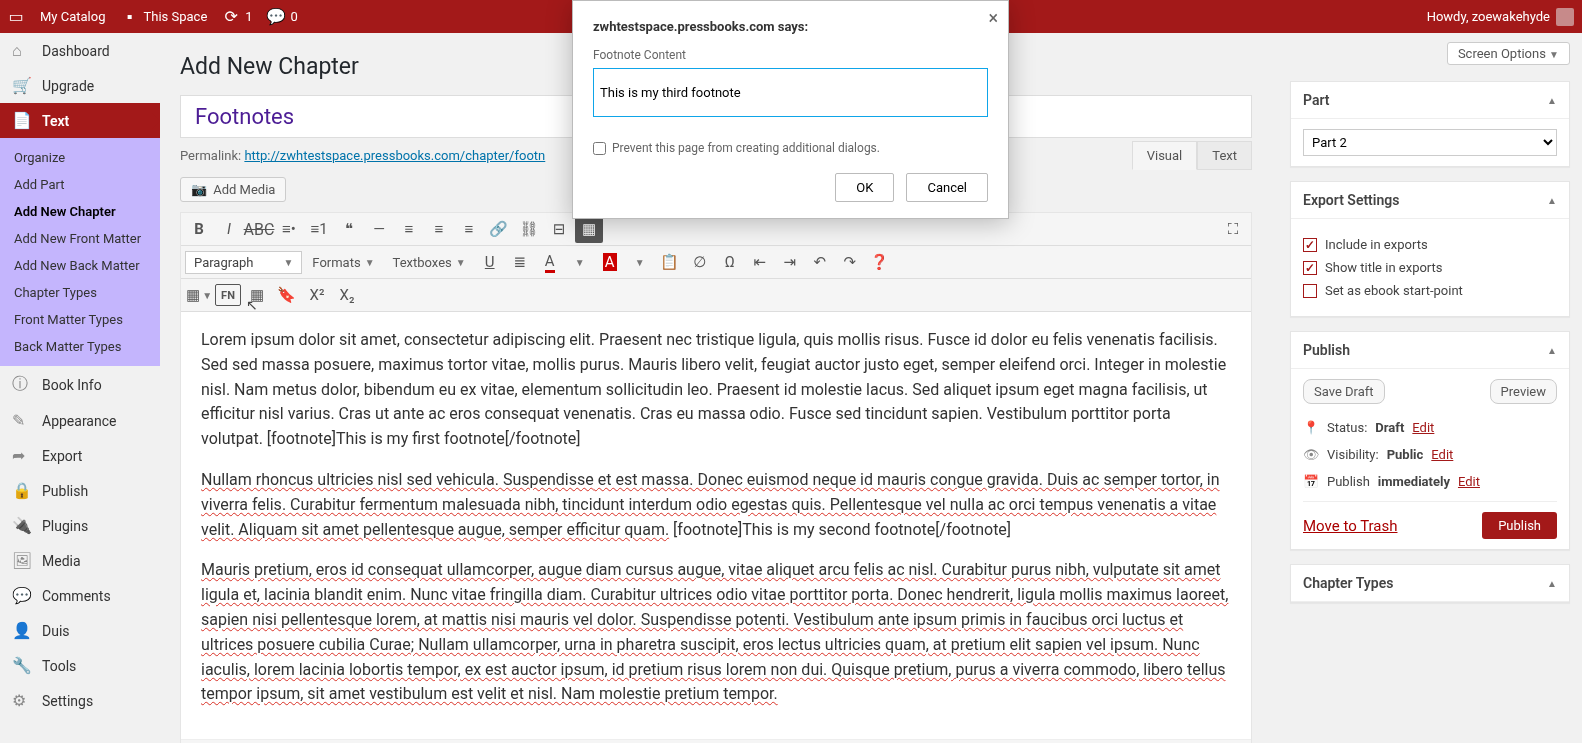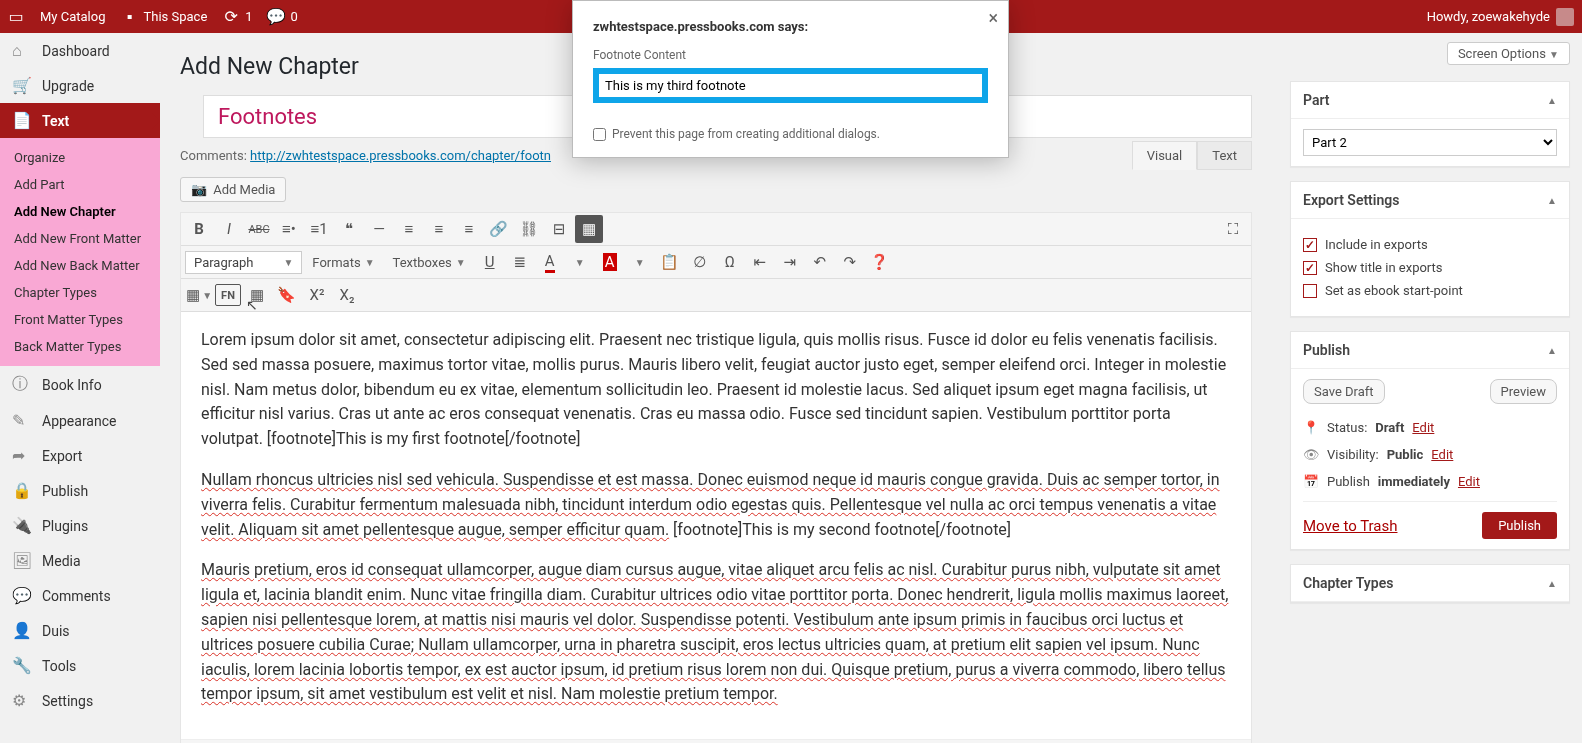--- a/index.html
+++ b/index.html
@@ -11,31 +11,31 @@
 .adminbar .item { display: flex; align-items: center; gap: 6px; cursor: pointer; }
 .adminbar .right { margin-left: auto; display: flex; align-items: center; gap: 8px; }
 .avatar { width: 18px; height: 18px; background: #c78a8a; border-radius: 2px; }
 .ico { width: 16px; height: 16px; display: inline-flex; align-items: center; justify-content: center; font-size: 16px; }
 
 
 .sidebar { position: absolute; left: 0; top: 33px; width: 160px; bottom: 0; background: #f1f1f1; color: #333; }
 .sidebar .menu-item { display: flex; align-items: center; gap: 10px; padding: 8px 12px; cursor: pointer; font-size: 14px; }
 .sidebar .menu-item.current { background: #a31919; color: #fff; font-weight: 600; position: relative; }
 .sidebar .menu-item.current::after { content: ""; position: absolute; right: -8px; top: 50%; transform: translateY(-50%); border: 8px solid transparent; border-left-color: #a31919; }
-.sidebar .submenu { background: #f9a8d4; padding: 6px 0; }
+.sidebar .submenu { background: #c4b5fd; padding: 6px 0; }
 .sidebar .sub-item { padding: 6px 14px; font-size: 13px; cursor: pointer; color: #0073aa; }
 .sidebar .sub-item.active { color: #000; font-weight: 600; }
 .sidebar .sub-item:not(.active) { color: #333; }
 .sidebar .mi-icon { width: 20px; color: #888; font-size: 16px; }
 .menu-item.current .mi-icon { color: #fff; }
 
 
 .main { position: absolute; left: 180px; top: 33px; right: 310px; bottom: 0; padding: 10px 20px 0 0; }
 h1.page-title { font-size: 23px; font-weight: 400; color: #23282d; margin: 10px 0 15px; }
-.title-input-box { background: #fff; border: 1px solid #ddd; padding: 8px 14px; font-size: 22px; color: #be185d; margin-left: 23px; }
+.title-input-box { background: #fff; border: 1px solid #ddd; padding: 8px 14px; font-size: 22px; color: #4c1d95; }
 .permalink { font-size: 13px; color: #666; margin: 10px 0 14px; }
 .permalink a { color: #0073aa; text-decoration: underline; }
 
 .add-media-btn { display: inline-flex; align-items: center; gap: 6px; background: #f7f7f7; border: 1px solid #ccc; padding: 4px 10px; border-radius: 3px; cursor: pointer; font-size: 13px; color: #555; margin-bottom: 10px; }
 
 .editor-wrap { border: 1px solid #e5e5e5; background: #fff; }
 .editor-tabs { float: right; margin-top: -36px; display: flex; }
 .editor-tab { border: 1px solid #ddd; background: #ebebeb; padding: 6px 14px; font-size: 13px; cursor: pointer; color: #555; }
 .editor-tab.active { background: #f5f5f5; border-bottom-color: #f5f5f5; }
 
@@ -71,21 +71,21 @@
 .pub-actions .trash { color: #a00; text-decoration: underline; cursor: pointer; font-size: 15px; align-self: center; }
 .pub-btn { background: #a31919; color: #fff; border: none; padding: 6px 16px; border-radius: 3px; font-size: 13px; cursor: pointer; }
 .minor-actions { display: flex; justify-content: space-between; margin-bottom: 10px; }
 .btn-secondary { background: #f7f7f7; border: 1px solid #ccc; padding: 4px 10px; border-radius: 8px; font-size: 13px; cursor: pointer; color: #555; }
 
 
 .dialog { position: absolute; left: 572px; top: 0; width: 437px; background: #fff; border: 1px solid #bbb; box-shadow: 0 4px 24px rgba(0,0,0,0.25); padding: 18px 20px 16px; font-size: 13px; z-index: 100; }
 .dialog .close { position: absolute; top: 6px; right: 10px; font-size: 18px; color: #666; cursor: pointer; }
 .dialog .says { color: #333; margin-bottom: 14px; font-weight: bold; }
 .dialog .label { color: #666; font-size: 12px; margin-bottom: 6px; }
-.dialog input[type=text] { width: 100%; border: 6px solid #0ea5e9; padding: 4px 6px; font-size: 13px; outline: none; }
+.dialog input[type=text] { width: 100%; border: 1px solid #0ea5e9; padding: 16px 6px; font-size: 13px; outline: none; }
 .dialog .prevent { display: flex; align-items: center; gap: 6px; margin-top: 24px; color: #666; font-size: 12px; }
 .dialog .actions { display: flex; justify-content: flex-end; gap: 12px; margin-top: 18px; }
 .dialog .dbtn { border: 1px solid #bbb; background: #fff; padding: 6px 20px; font-size: 13px; border-radius: 2px; cursor: pointer; }
 
 .cursor-img { position: absolute; left: 246px; top: 297px; font-size: 14px; pointer-events: none; z-index: 50; }
 
 .tri { font-size: 10px; color: #777; }
 </style>
 </head>
 <body>
@@ -183,21 +183,21 @@
         <span class="mi-icon">⚙</span>
         <span>Settings</span>
       </div>
     </div>
 </div>
 
 <div class="main">
   <h1 class="page-title">Add New Chapter</h1>
   <div class="title-input-box">Footnotes</div>
   <div class="permalink">
-    <span>Comments:</span>
+    <span>Permalink:</span>
     <a>http://zwhtestspace.pressbooks.com/chapter/footn</a>
   </div>
 
   <div style="position:relative;">
     <button class="add-media-btn">
       <span>📷</span>
         <span>Add Media</span>
     </button>
     <div class="editor-tabs">
       <div class="editor-tab active">Visual</div>
@@ -207,21 +207,21 @@
 
   <div class="editor-wrap">
     <div class="toolbar">
       <div class="tbtn">
           <b>B</b>
         </div>
       <div class="tbtn">
           <i>I</i>
         </div>
       <div class="tbtn">
-          <span style="text-decoration:line-through;font-size:11px">ABC</span>
+          <span style="text-decoration:line-through;font-size:16px">ABC</span>
         </div>
       <div class="tbtn">≡•</div>
       <div class="tbtn">≡1</div>
       <div class="tbtn">❝</div>
       <div class="tbtn">—</div>
       <div class="tbtn">≡</div>
       <div class="tbtn">≡</div>
       <div class="tbtn">≡</div>
       <div class="tbtn">🔗</div>
       <div class="tbtn">⛓</div>
@@ -367,15 +367,19 @@
 
 <div class="dialog">
   <div class="close">×</div>
   <div class="says">zwhtestspace.pressbooks.com says:</div>
   <div class="label">Footnote Content</div>
   <input type="text" value="This is my third footnote" style="">
   <div class="prevent">
     <input type="checkbox" style="">
     <span>Prevent this page from creating additional dialogs.</span>
   </div>
+  <div class="actions">
+    <button class="dbtn">OK</button>
+    <button class="dbtn">Cancel</button>
+  </div>
 </div>
 
 <div class="cursor-img">↖</div>
 
 </body></html>

